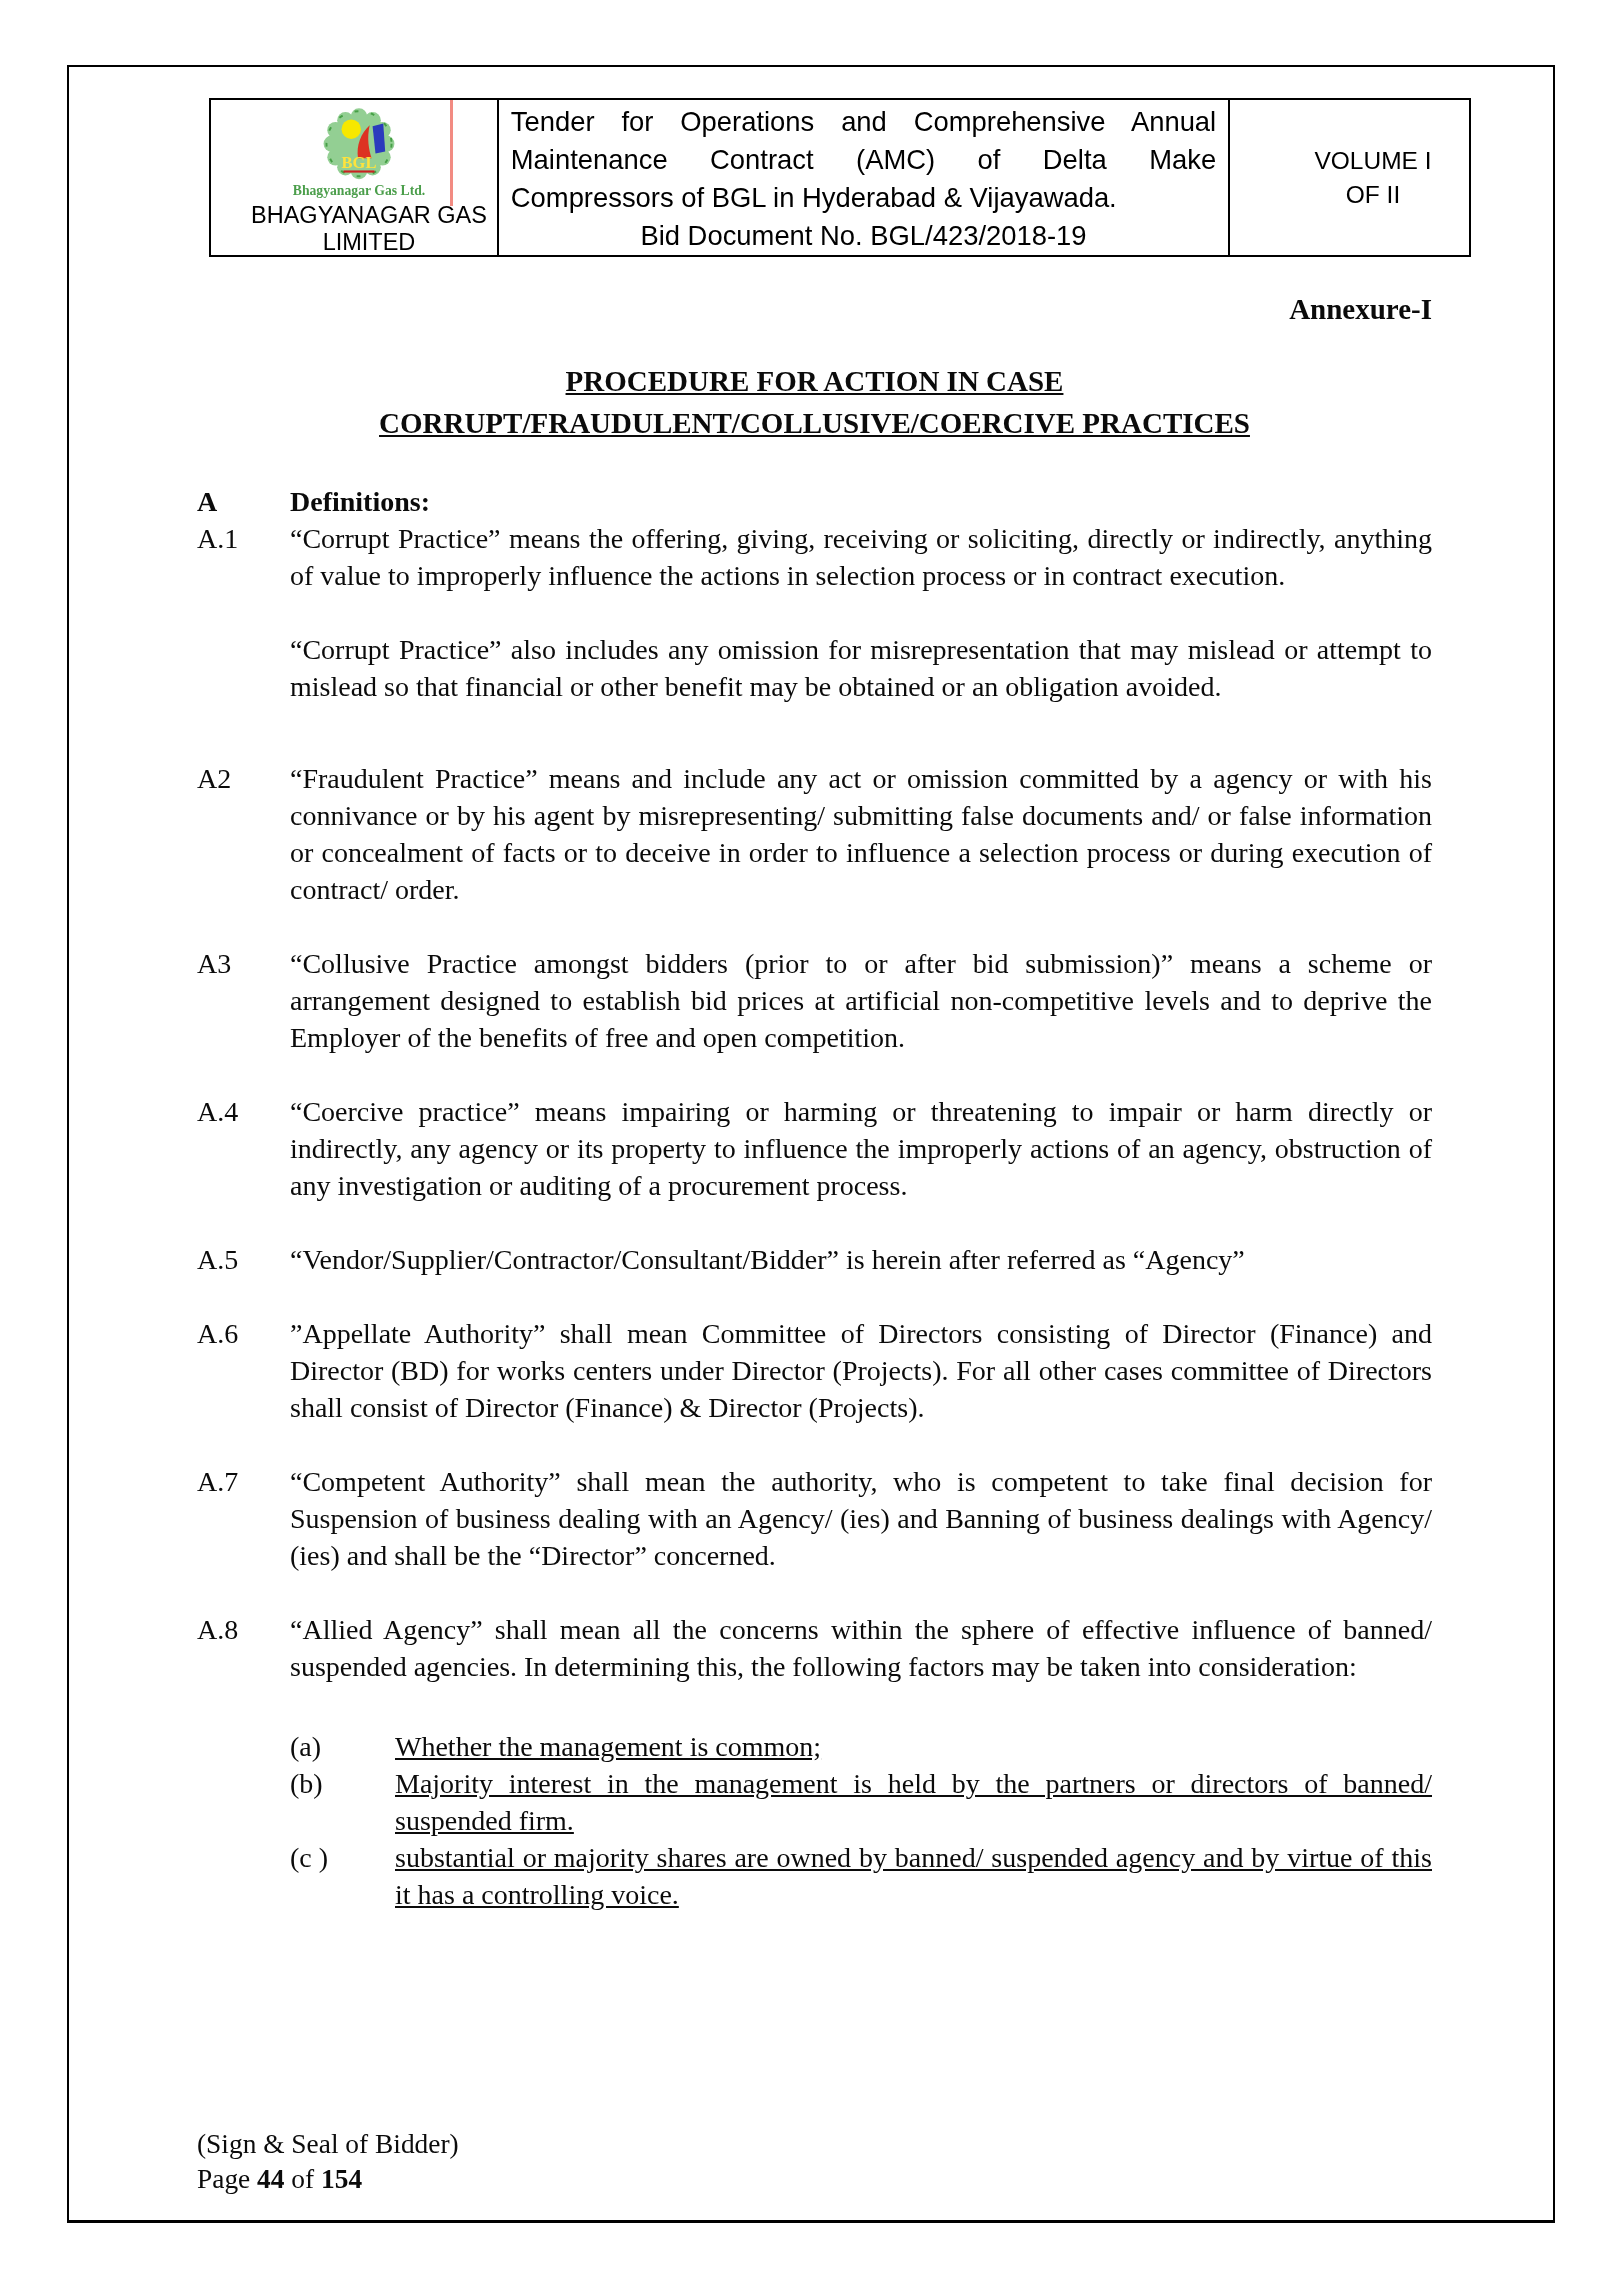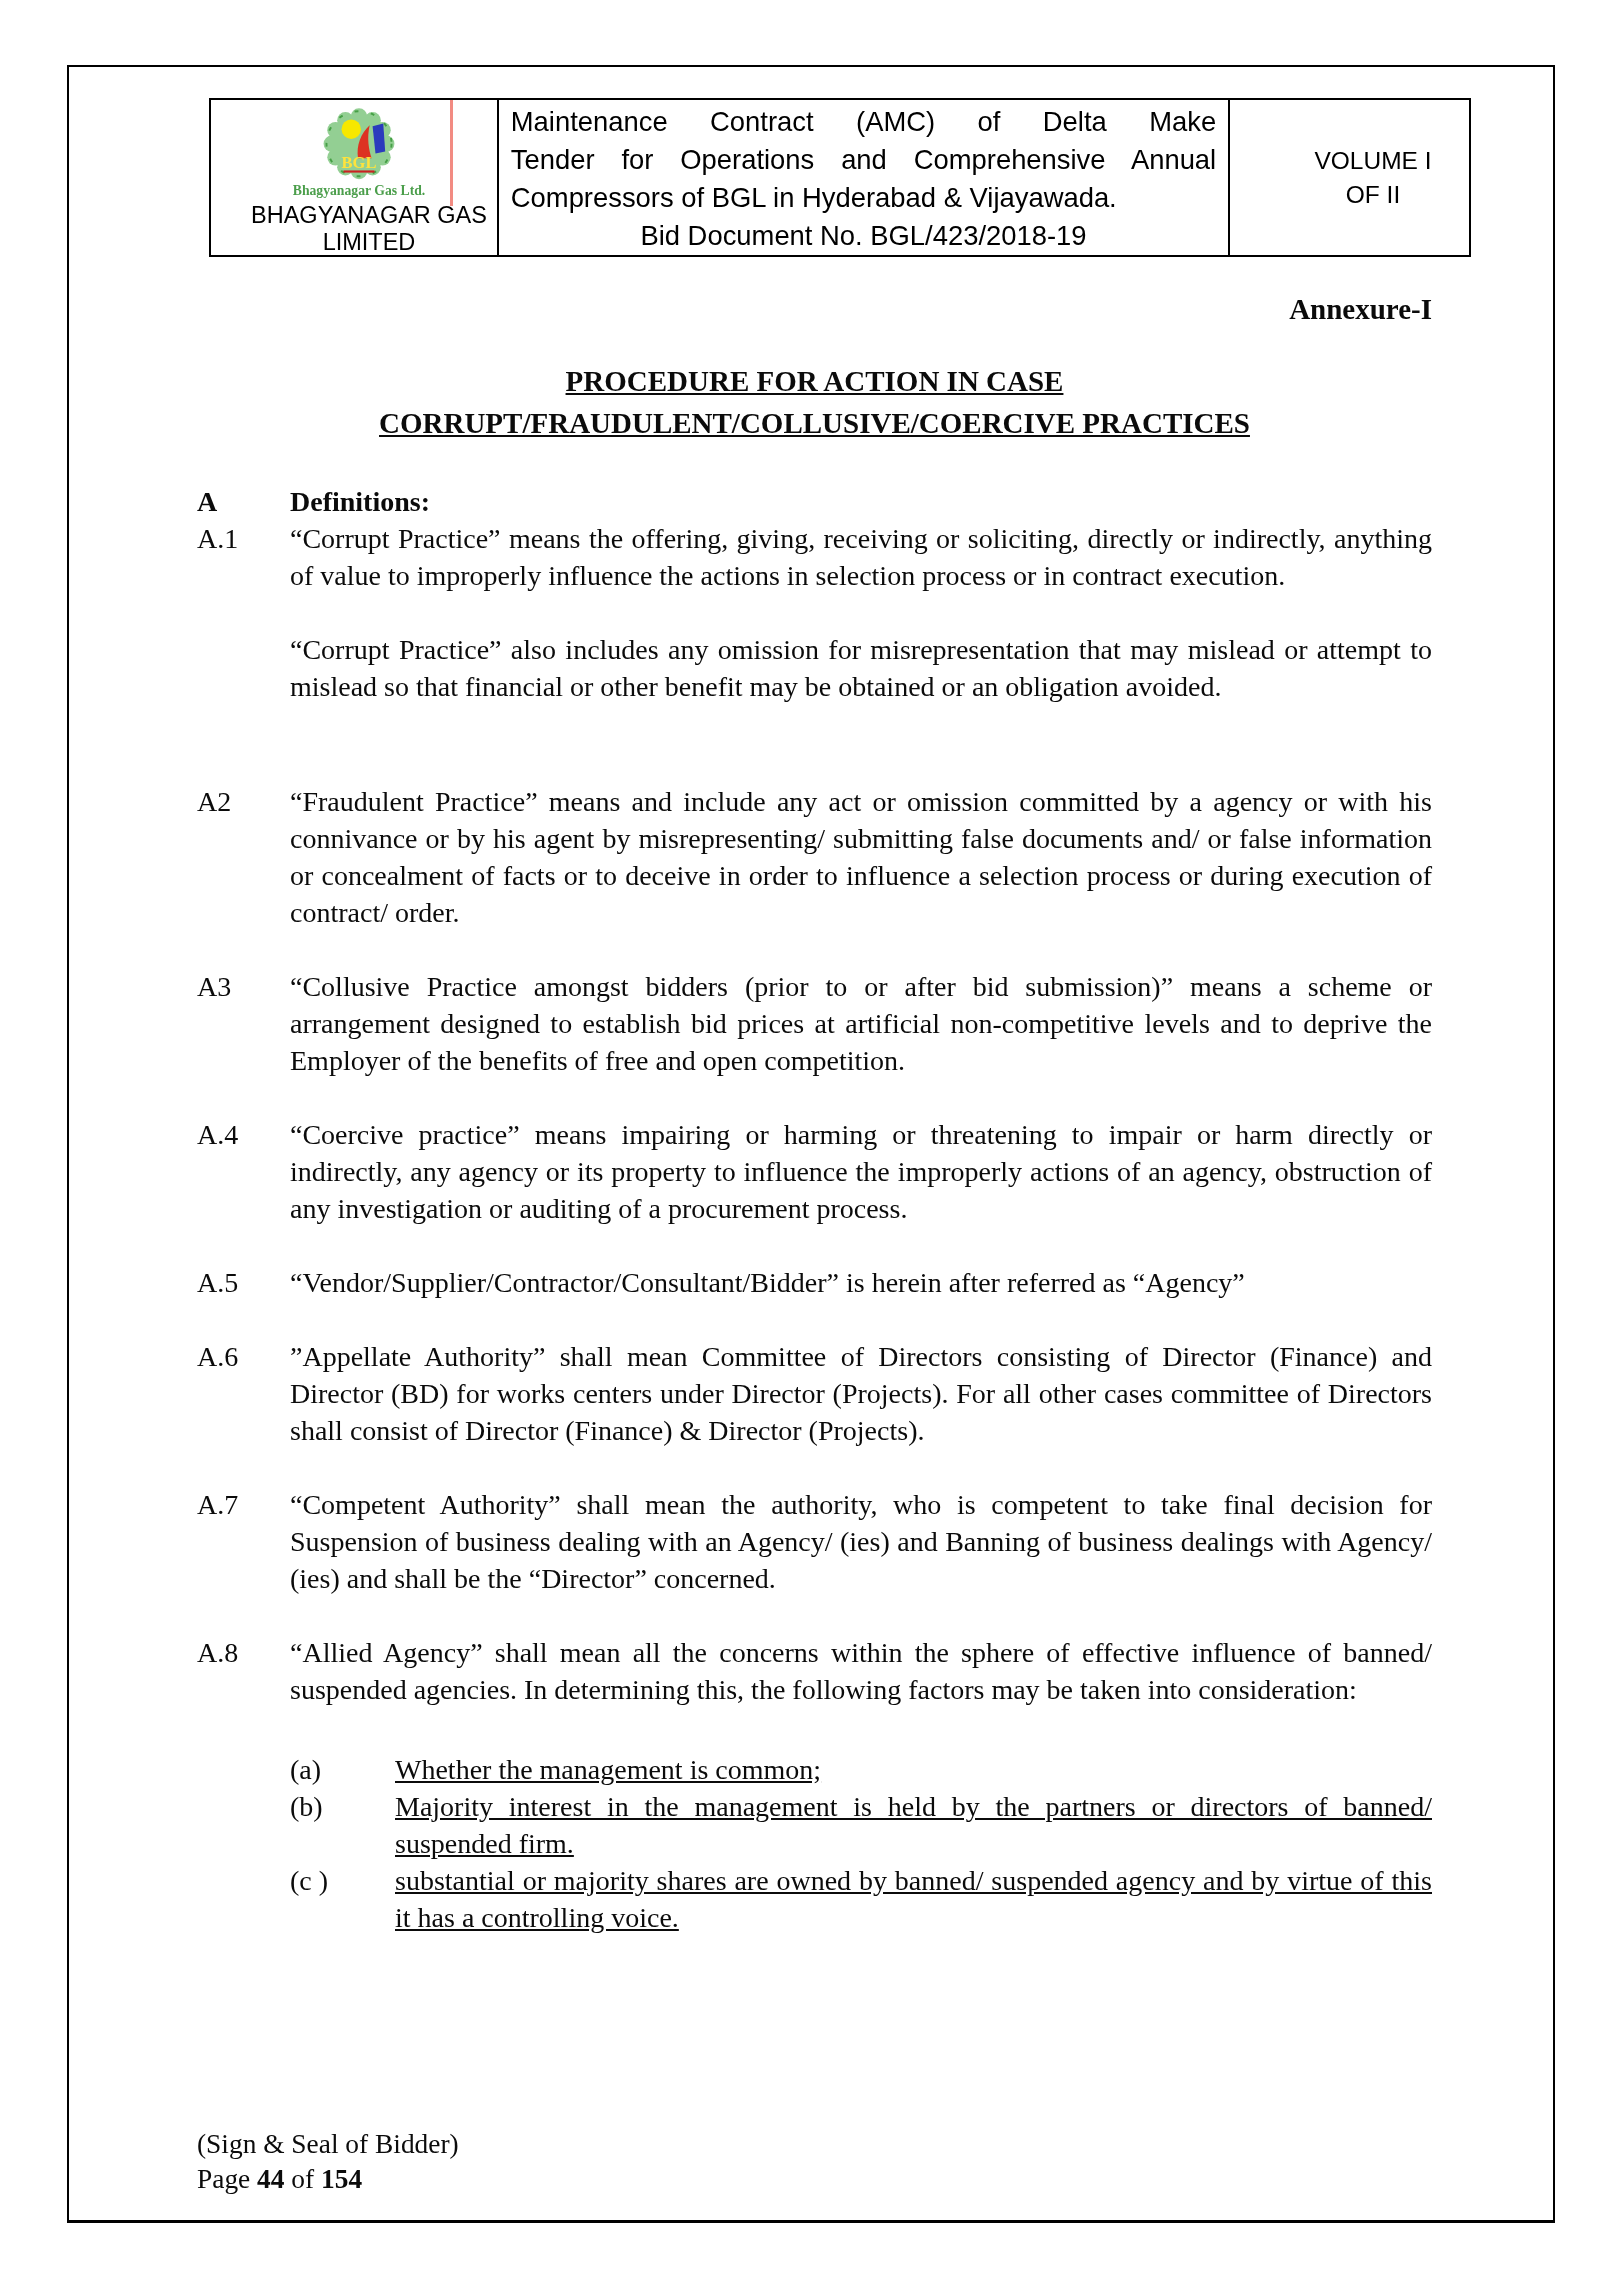--- a/index.html
+++ b/index.html
@@ -23,21 +23,21 @@
   .content{position:absolute;left:128px;right:121px;top:190px;}
   .annexure{margin-top:33px;text-align:right;font-weight:bold;font-size:29px;line-height:39px;}
   .doc-heading{margin-top:31px;text-align:center;font-weight:bold;font-size:29px;line-height:42px;}
   .doc-heading div{text-decoration:underline;}
   .para{display:flex;font-size:28px;line-height:37px;}
   .plabel{width:93px;flex-shrink:0;}
   .ptext{flex:1;text-align:justify;}
   .def-heading{font-weight:bold;margin-top:39px;}
   .m0{margin-top:0;}
   .m38{margin-top:37px;}
-  .m56{margin-top:78px;}
+  .m56{margin-top:55px;}
   .factor-list{margin-top:43px;margin-left:93px;}
   .lrow{display:flex;font-size:28px;line-height:37px;}
   .llabel{width:105px;flex-shrink:0;}
   .ltext{flex:1;text-align:justify;text-decoration:underline;}
 
   .footer{position:absolute;left:128px;right:121px;bottom:23.5px;display:flex;justify-content:space-between;font-size:27.4px;line-height:35px;flex-direction:column;}
   .b{font-weight:bold;}
 </style>
 </head>
 <body>
@@ -68,22 +68,22 @@
         <path d="M59,57 C57,44 62,31 71,23 C68,36 70,48 73,57 Z" fill="#dd3322"></path>
         <path d="M74,24 L85,21 L87,50 L77,52 Z" fill="#2b3bbd"></path>
         <text x="60" y="67" text-anchor="middle" font-family="Liberation Serif, serif" font-weight="bold" font-size="17" fill="#ffe33c">BGL</text>
         <rect x="44" y="69.5" width="32" height="2.2" fill="#cc2222"></rect>
       </svg>
       <div class="logo-caption">Bhagyanagar Gas Ltd.</div>
       <div class="company-name">BHAGYANAGAR GAS
 LIMITED</div>
     </div>
     <div class="cell cell-title">
+      <div class="t-just">Tender for Operations and Comprehensive Annual</div>
       <div class="t-just">Maintenance Contract (AMC) of Delta Make</div>
-      <div class="t-just">Tender for Operations and Comprehensive Annual</div>
       <div class="t-left">Compressors of BGL in Hyderabad &amp; Vijayawada.</div>
       <div class="t-center">Bid Document No. BGL/423/2018-19</div>
     </div>
     <div class="cell cell-volume">
       <span>VOLUME I
 OF II</span>
     </div>
   </div>
 
   <div class="content">

